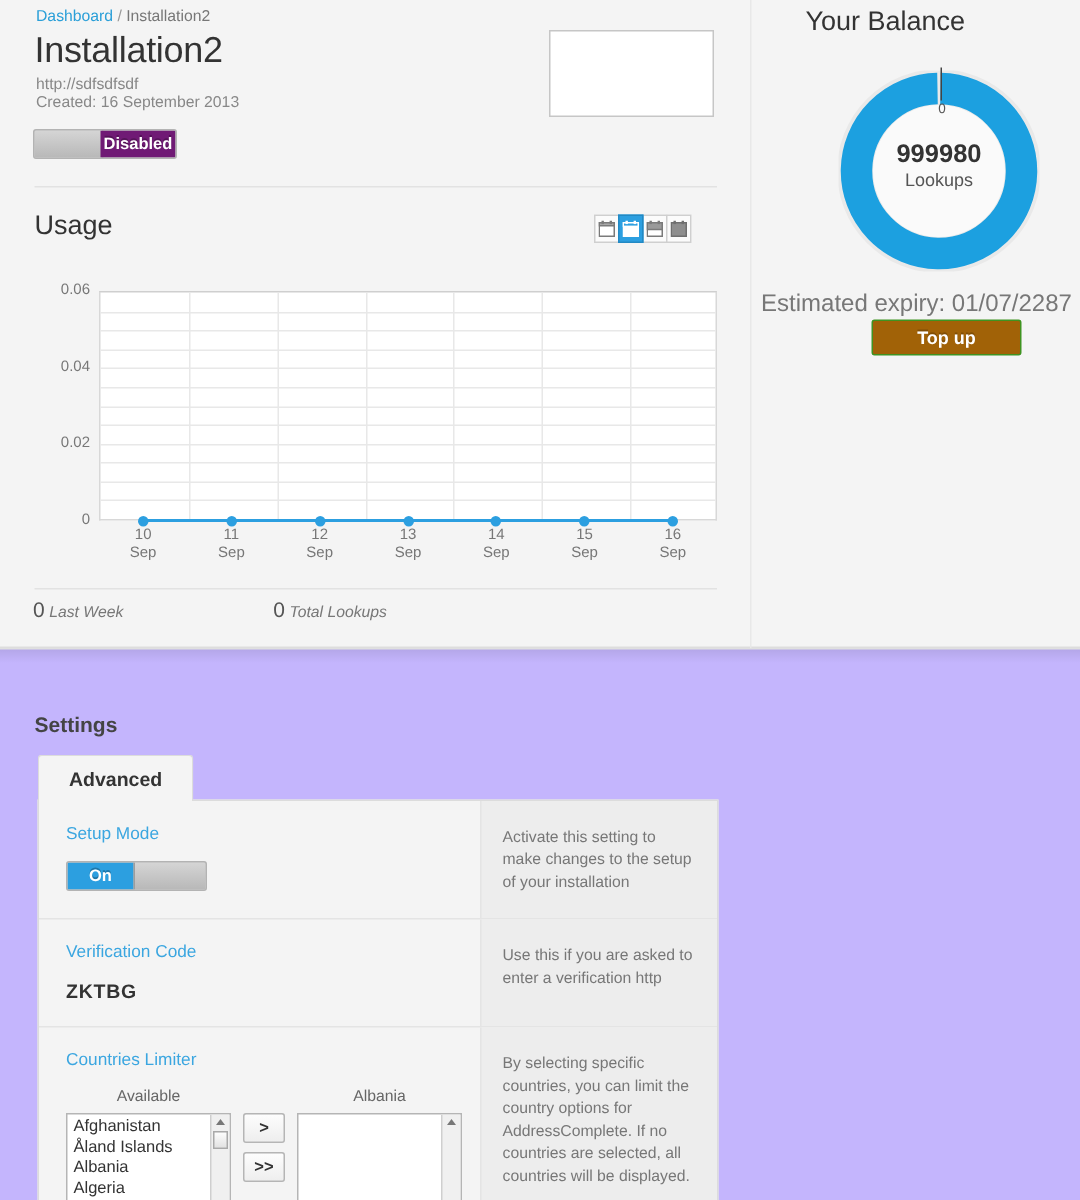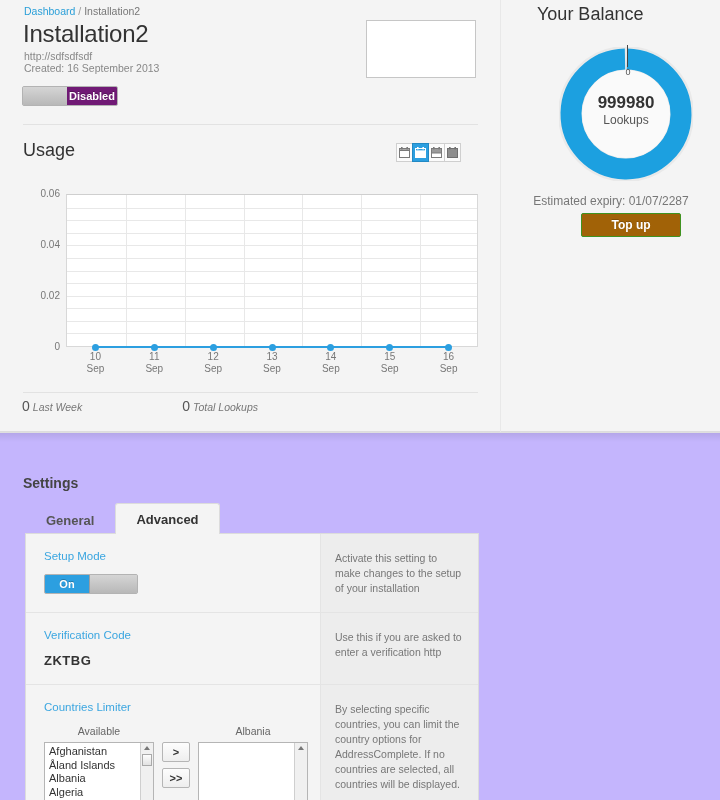--- a/index.html
+++ b/index.html
@@ -308,21 +308,21 @@
   #donut-unit {
     font-size: 12px;
     color: #555;
     line-height: 15px;
   }
   #expiry {
     position: absolute;
     left: 0; top: 194px;
     width: 220px;
     text-align: center;
-    font-size: 12px;
+    font-size: 16px;
     color: #777;
   }
   #topup-btn {
     position: absolute;
     left: 80px; top: 213px;
     width: 100px; height: 24px;
     background: #a16207;
     border: 1px solid #3f9321;
     border-radius: 2px;
     color: #ffffff;
@@ -659,21 +659,20 @@
     <div id="expiry">Estimated expiry: 01/07/2287</div>
     <div id="topup-btn">Top up</div>
   </div>
 </div>
 <div id="top-shadow"></div>
 
 <div id="settings-section">
   <div id="settings-title">Settings</div>
 
   <div id="tabs">
-    <div class="tab">General</div>
     <div class="tab active">Advanced</div>
   </div>
 
   <div id="settings-panel">
 
     <div class="setting-row">
       <div class="setting-main">
         <div class="setting-label">Setup Mode</div>
         <div id="setup-toggle" class="toggle on">
           <div class="tg-label">On</div>

